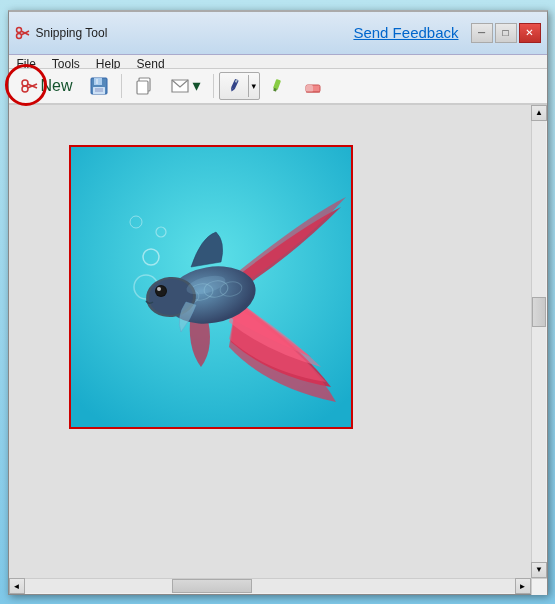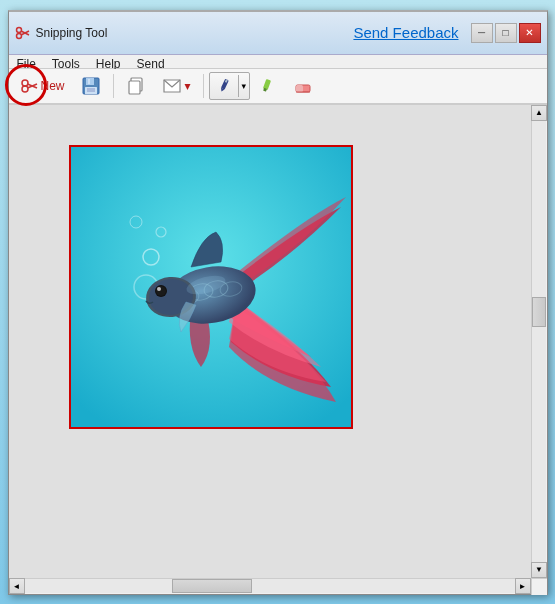--- a/index.html
+++ b/index.html
@@ -104,22 +104,22 @@
     }
     .toolbar-btn {
       height: 28px;
       padding: 2px 6px;
       border: 1px solid transparent;
       background: transparent;
       cursor: pointer;
       display: flex;
       align-items: center;
       gap: 3px;
-      font-size: 12px;
-      color: #b91c1c;
+      font-size: 16px;
+      color: #14532d;
       border-radius: 2px;
     }
     .toolbar-separator {
       width: 1px;
       height: 24px;
       background: #ccc;
       margin: 0 3px;
     }
     
     .new-btn-wrap {

